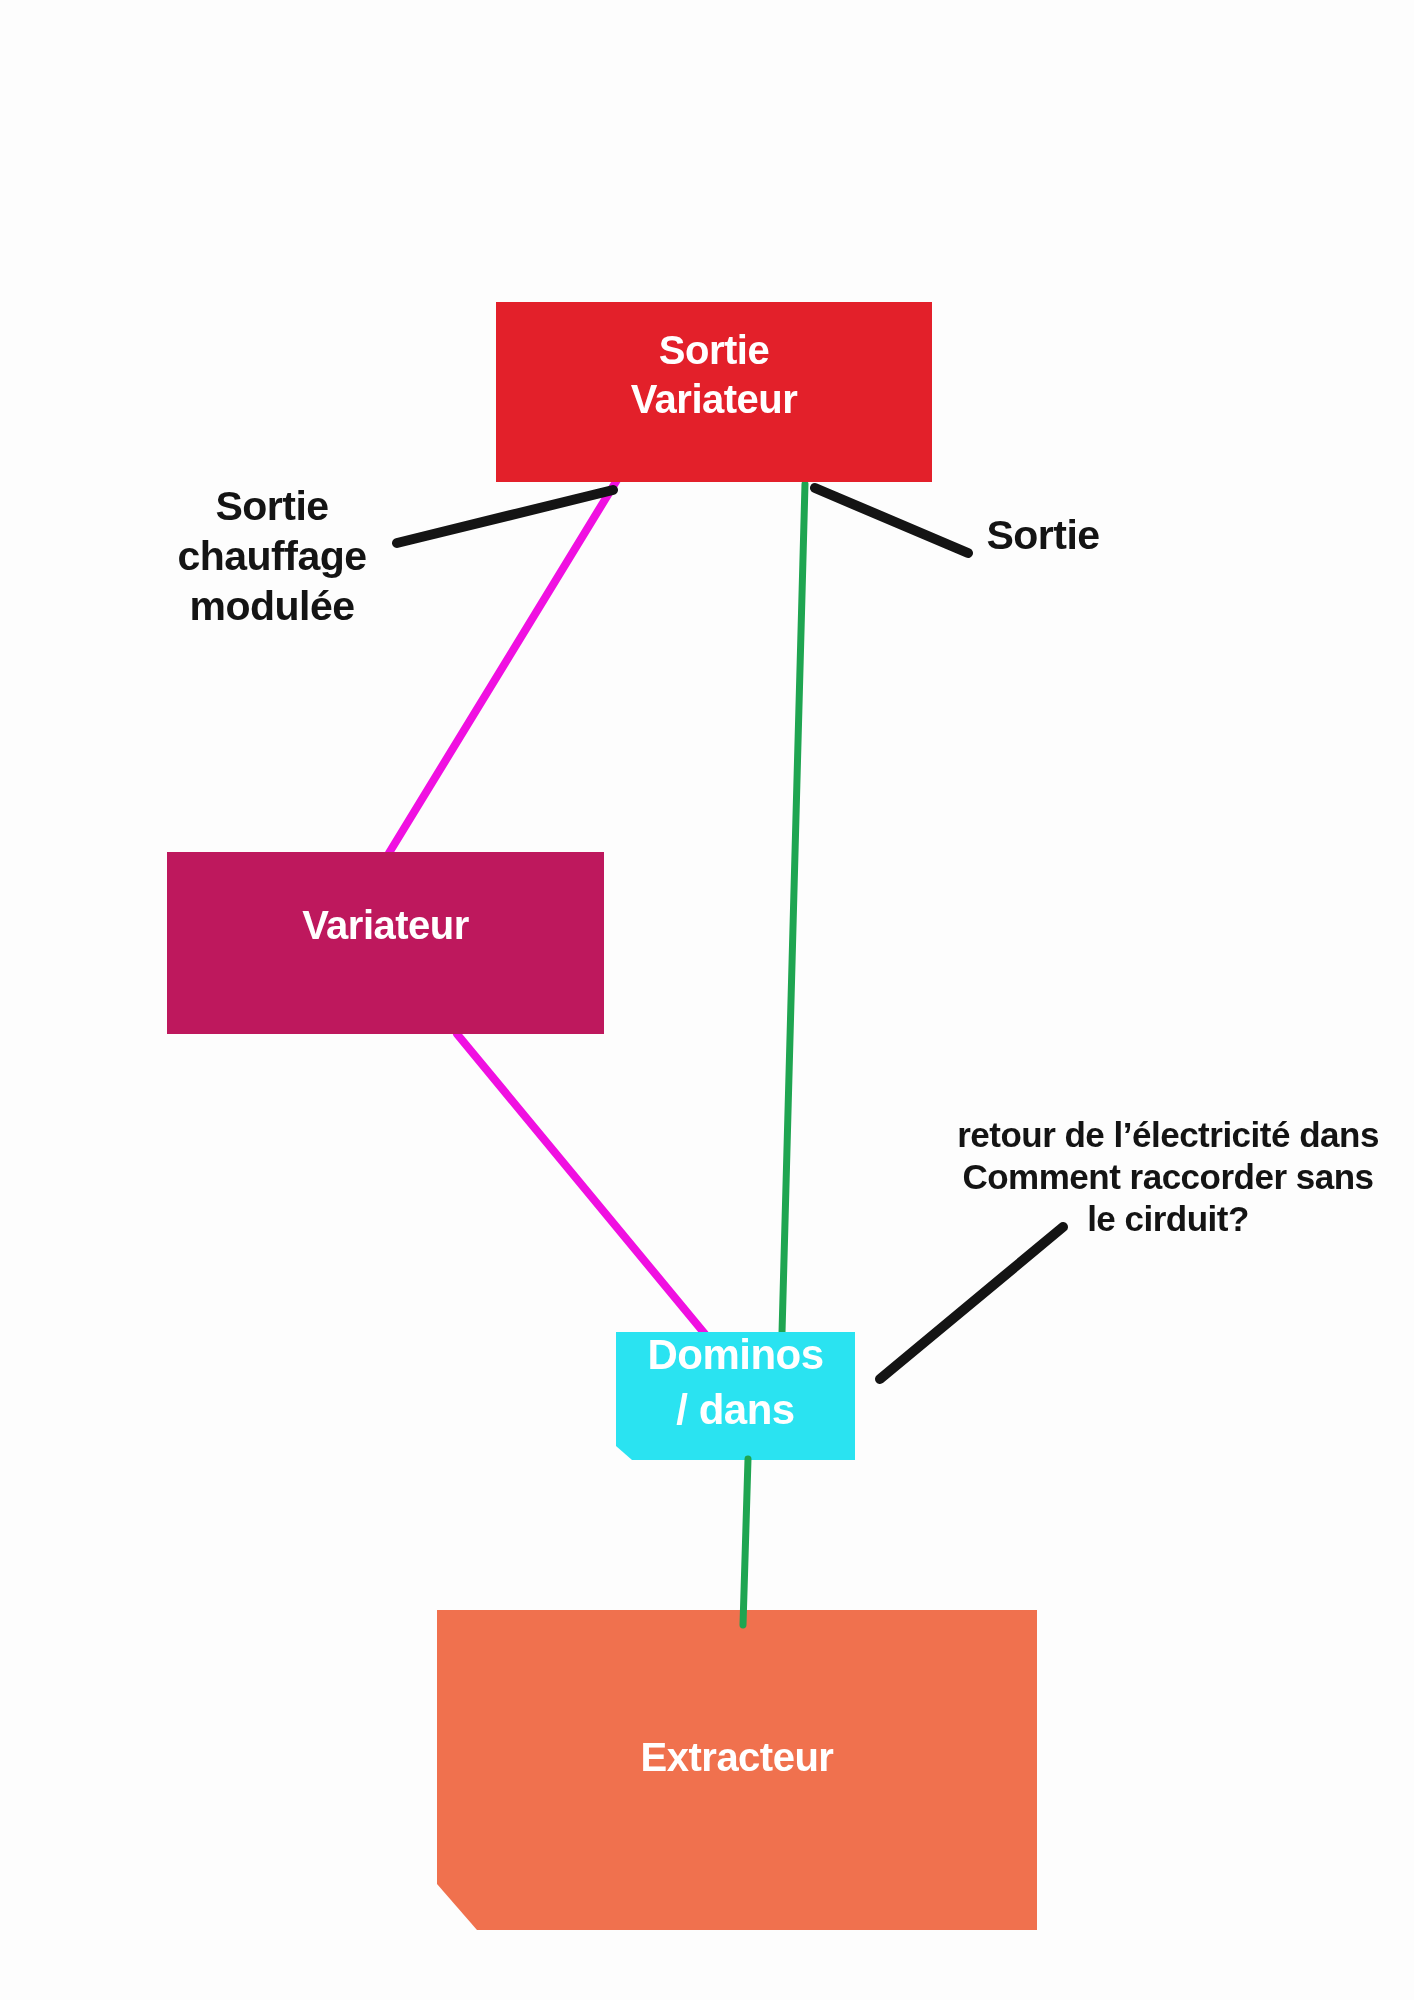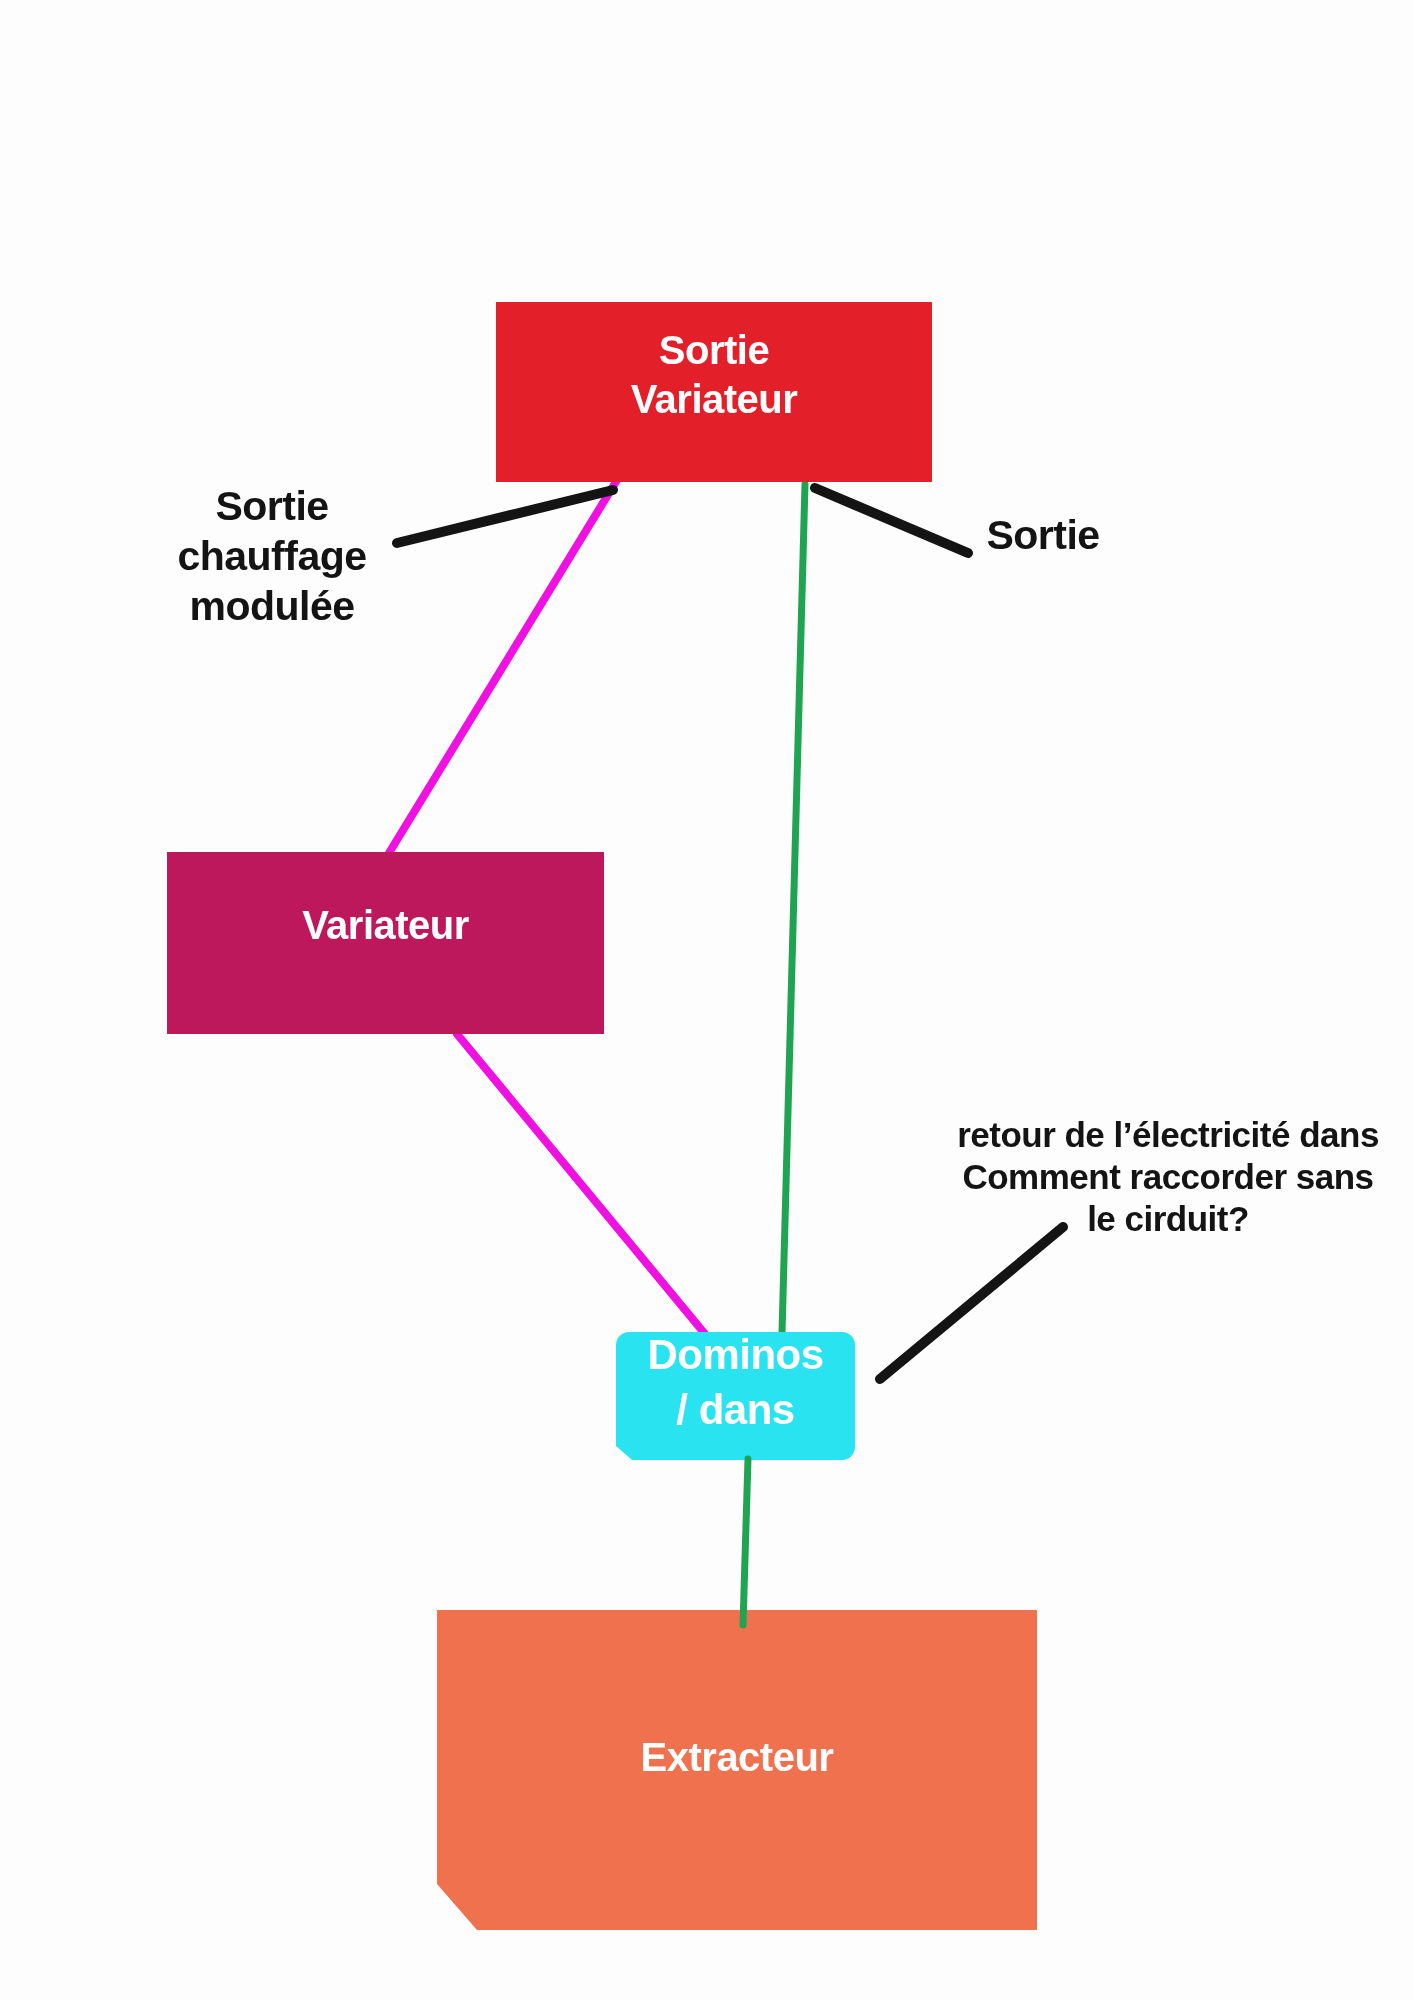--- a/index.html
+++ b/index.html
@@ -65,21 +65,21 @@
       <div>Variateur</div>
     </div>
   </div>
 
   <div class="node" id="node-variateur" style="background: #be185d;">
     <div class="lines" style="color: rgb(255, 255, 255);">
       <div>Variateur</div>
     </div>
   </div>
 
-  <div class="node" id="node-dominos" style="background: rgb(42, 227, 241); border-radius: 13px;">
+  <div class="node" id="node-dominos" style="background: rgb(42, 227, 241);">
     <div class="lines" style="color: rgb(255, 255, 255);">
       <div>Dominos</div>
       <div>/ dans</div>
     </div>
   </div>
 
   <div class="node" id="node-extracteur" style="background: rgb(240, 113, 78);">
     <div class="lines" style="color: rgb(255, 255, 255);">
       <div>Extracteur</div>
     </div>

